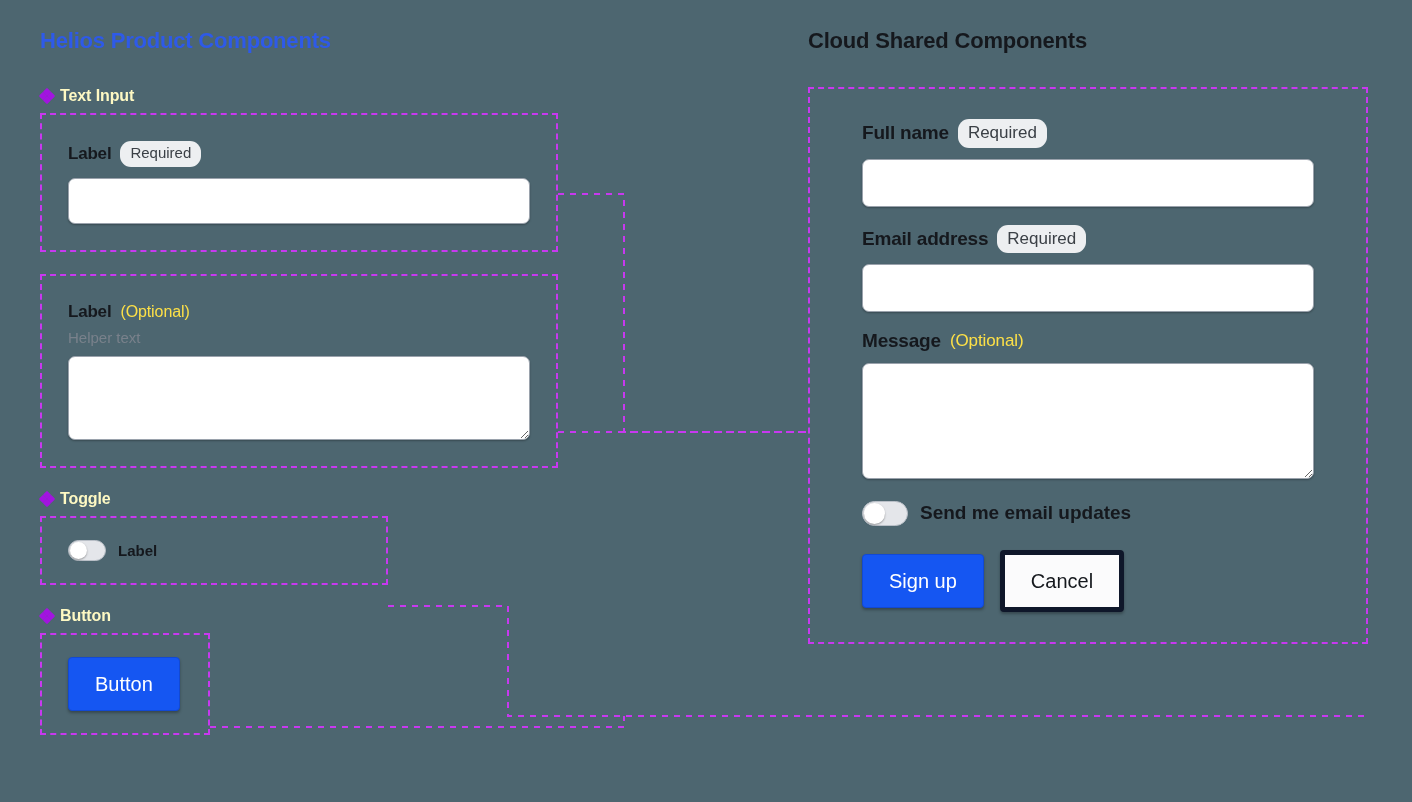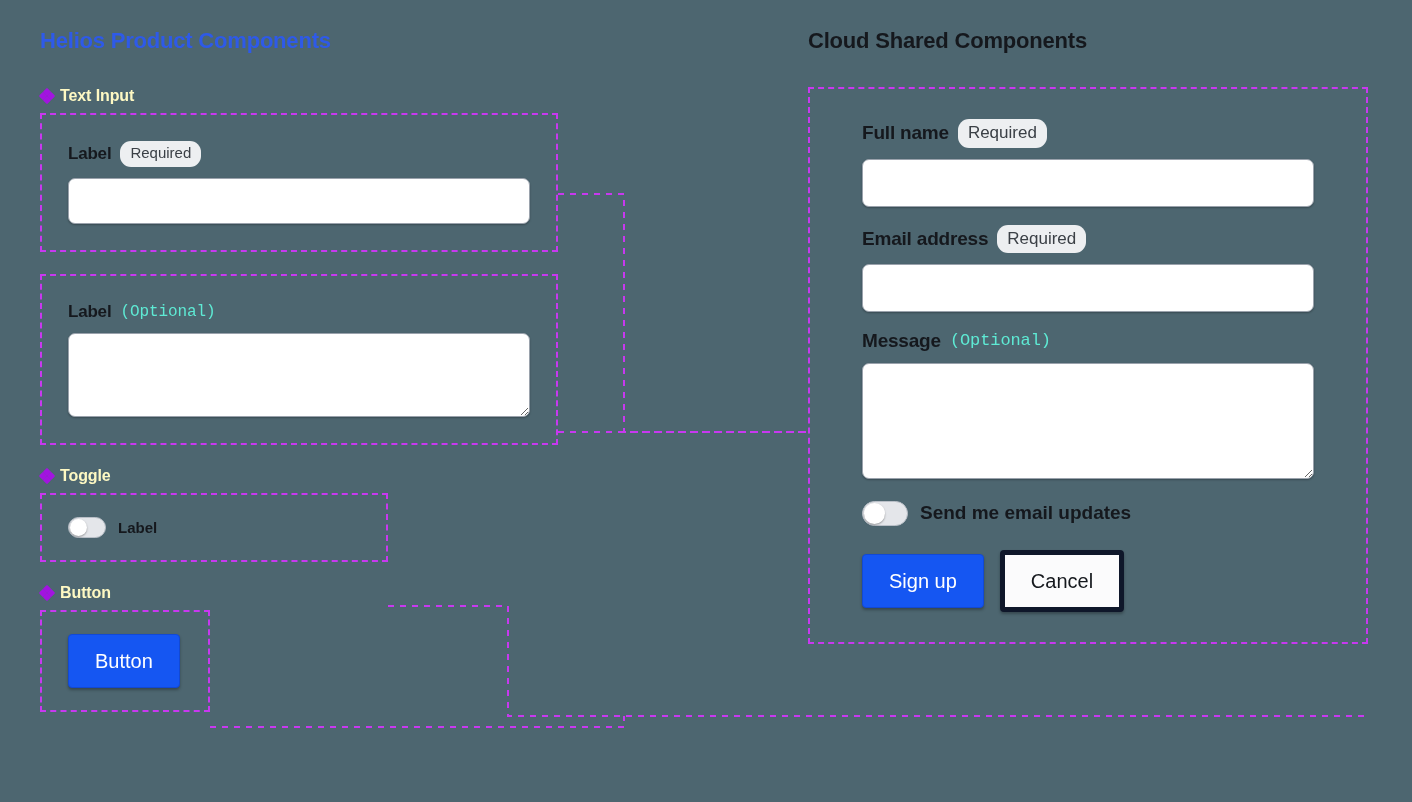--- a/index.html
+++ b/index.html
@@ -94,23 +94,22 @@
   .badge {
     background: #edeff1;
     color: #3b4046;
     font-size: 15px;
     padding: 3px 10px 4px 10px;
     border-radius: 11px;
     line-height: 1.25;
   }
   .optional-text {
     font-size: 16px;
-    color: #5eead4;
+    color: #fde047;
     letter-spacing: -0.1px;
-    font-family: Liberation Mono, monospace;
   }
   .helper-text {
     font-size: 15px;
     color: #79818b;
     margin: -4px 0 10px 0;
   }
 
   .text-input {
     display: block;
     width: 100%;
@@ -245,20 +244,21 @@
       <input class="text-input" type="text" value="" placeholder="" style="">
     </div>
   </div>
 
   <div class="frame" style="width:518px;">
     <div class="frame-inner">
       <div class="field-label-row">
         <span class="field-label">Label</span>
         <span class="optional-text">(Optional)</span>
       </div>
+      <div class="helper-text">Helper text</div>
       <textarea class="text-area" rows="3" style="height: 84px;" placeholder=""></textarea>
     </div>
   </div>
 
   <div class="section-head">
     <span class="diamond-icon">
         <i></i>
         <i></i>
         <i></i>
         <i></i>

